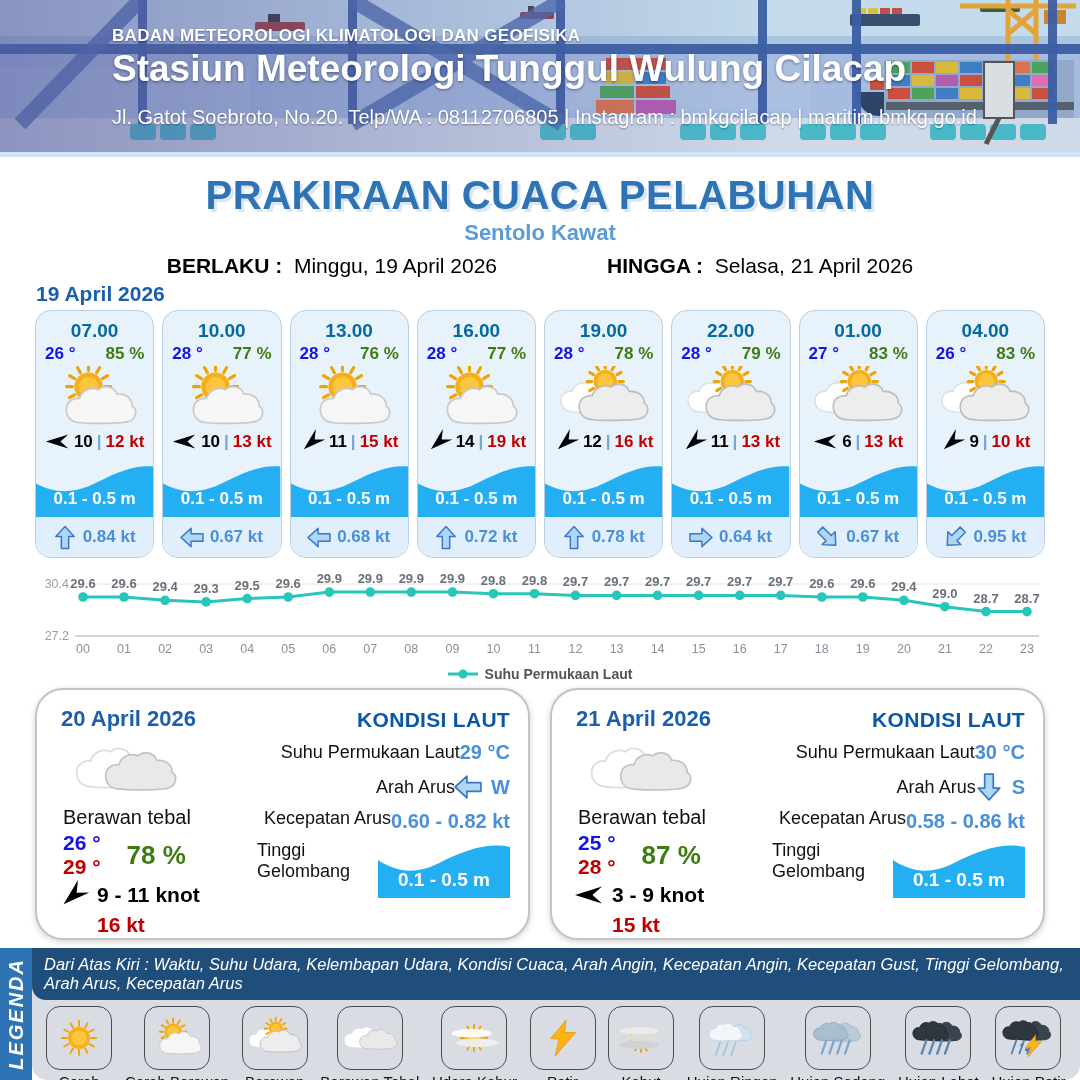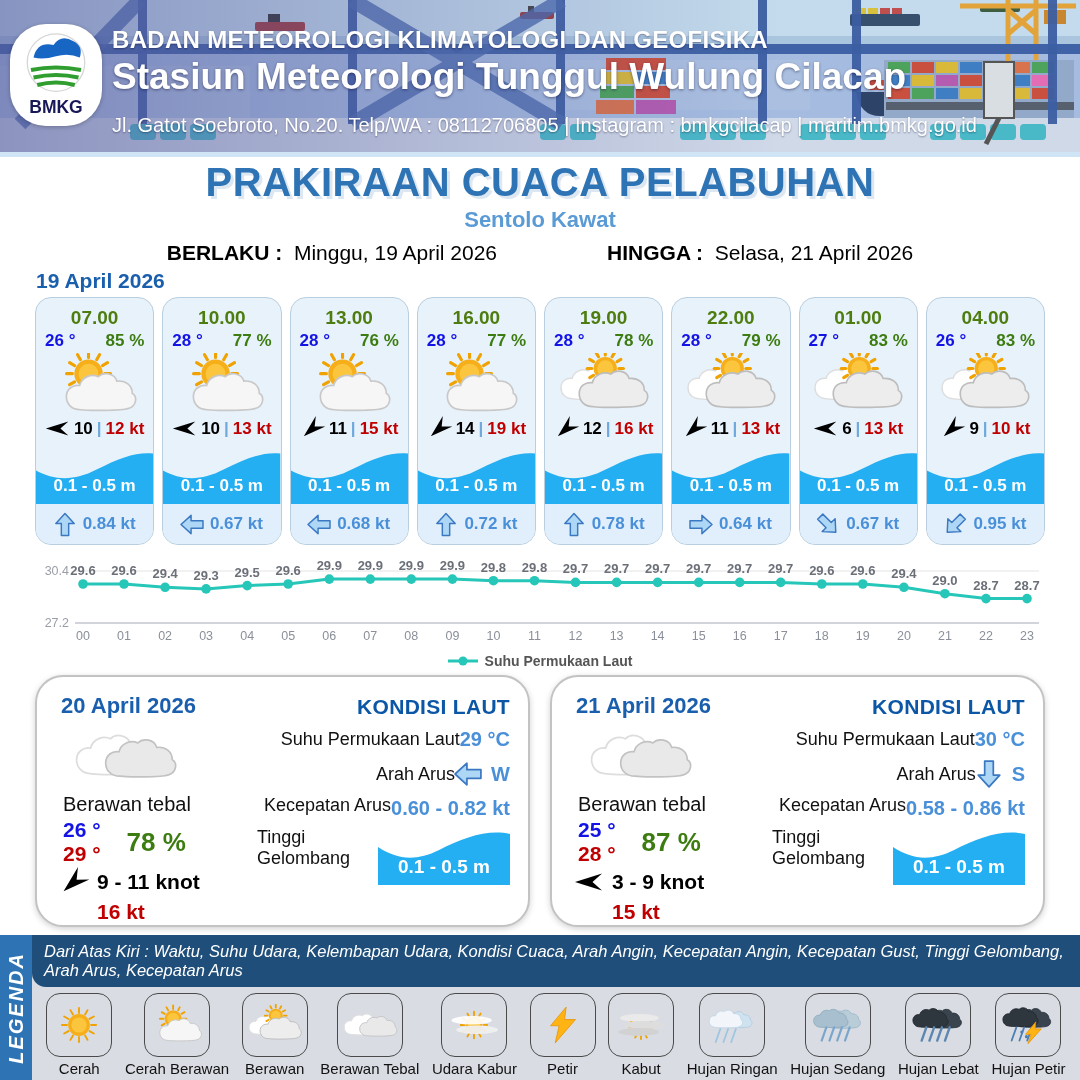--- a/index.html
+++ b/index.html
@@ -10,38 +10,38 @@
   }
   
   .header{position:relative;height:152px;flex:0 0 auto;overflow:hidden;}
   .header svg.illus{position:absolute;inset:0;width:100%;height:100%;}
   .logo-pill{
     position:absolute;left:10px;top:24px;width:92px;height:102px;background:#ffffff;
     border-radius:36px;display:flex;align-items:center;justify-content:center;
     box-shadow:0 1px 4px rgba(0,0,0,.25);
   }
   .header-text{position:absolute;left:112px;top:26px;color:#ffffff;}
-  .h-agency{font-size:24px;font-weight:bold;letter-spacing:.3px;text-shadow:0 1px 2px rgba(0,0,40,.4);}
+  .h-agency{font-size:17px;font-weight:bold;letter-spacing:.3px;text-shadow:0 1px 2px rgba(0,0,40,.4);}
   .h-station{font-size:37px;font-weight:bold;margin-top:2px;text-shadow:0 1px 3px rgba(0,0,40,.45);}
   .h-address{font-size:20px;margin-top:16px;text-shadow:0 1px 2px rgba(0,0,40,.4);}
   .header-divider{height:5px;background:#cfe4f5;flex:0 0 auto;}
   
-  .title-block{text-align:center;padding-top:3px;flex:0 0 auto;}
+  .title-block{text-align:center;padding-top:16px;flex:0 0 auto;}
   .main-title{font-size:40px;font-weight:bold;color:#2e74b5;letter-spacing:.5px;
     text-shadow:3px 3px 0 #dde7f2;}
   .sub-title{font-size:22px;font-weight:bold;color:#5b9bd5;margin-top:2px;}
   .validity{margin-top:8px;font-size:21px;color:#000;display:flex;justify-content:center;gap:110px;}
   .validity b{font-weight:bold;}
   
   .date-label{margin:4px 0 2px 36px;font-size:21px;font-weight:bold;color:#1a5fae;flex:0 0 auto;}
   
   .cards-row{width:1010px;margin:2px auto 0;display:flex;gap:8px;flex:0 0 auto;height:248px;}
   .card{flex:1;background:#e8f2fb;border:1px solid #b9cfdf;border-radius:16px;overflow:hidden;
     display:flex;flex-direction:column;position:relative;}
-  .c-time{text-align:center;font-size:19px;font-weight:bold;color:#4d7c0f;margin-top:9px;}
+  .c-time{text-align:center;font-size:19px;font-weight:bold;color:#0369a1;margin-top:9px;}
   .c-row{display:flex;justify-content:space-between;padding:2px 9px 0 9px;font-size:17px;font-weight:bold;}
   .c-temp{color:#1313e6;}
   .c-hum{color:#3c7c10;}
   .c-icon{height:66px;margin-top:2px;display:flex;align-items:center;justify-content:center;}
   .c-icon svg{width:96px;height:62px;}
   .c-wind{display:flex;align-items:center;justify-content:center;gap:4px;height:28px;font-size:17px;font-weight:bold;}
   .c-warrow{width:25px;height:17px;display:inline-flex;}
   .c-warrow svg{width:100%;height:100%;}
   .c-wspd{color:#000;}
   .c-sep{color:#6fa8dc;font-weight:bold;}
@@ -89,21 +89,21 @@
   .wave-badge{position:relative;width:160px;height:58px;align-self:flex-end;margin-top:0px;}
   .wave-badge svg{position:absolute;inset:0;width:100%;height:100%;}
   .wave-badge path{fill:#24aff2;}
   .wave-badge span{position:absolute;left:0;right:0;bottom:7px;text-align:center;color:#fff;
     font-size:19px;font-weight:bold;}
   
   .legend-section{flex:1;min-height:126px;display:flex;margin-top:8px;}
   .legend-ribbon{width:32px;background:#2e74b5;display:flex;align-items:center;justify-content:center;}
   .legend-ribbon span{writing-mode:vertical-rl;transform:rotate(180deg);color:#fff;
     font-size:20px;font-weight:bold;font-style:italic;letter-spacing:2px;}
-  .legend-main{flex:1;display:flex;flex-direction:column;background:#d9dde3;}
+  .legend-main{flex:1;display:flex;flex-direction:column;background:#d9dde3;border-radius:15px;}
   .legend-infobar{background:#1e4e79;color:#fff;font-style:italic;font-size:16.5px;
     padding:7px 10px 7px 12px;border-radius:0 0 0 14px;}
   .legend-items{flex:1;display:flex;align-items:stretch;justify-content:space-around;padding:6px 8px 4px;}
   .lg-item{display:flex;flex-direction:column;align-items:center;justify-content:space-between;}
   .lg-box{width:64px;height:62px;border:1.6px solid #4a4a4a;border-radius:14px;
     display:flex;align-items:center;justify-content:center;}
   .lg-box svg{width:56px;height:42px;}
   .lg-label{font-size:15px;color:#111;margin-top:3px;white-space:nowrap;}
 </style>
 </head>
@@ -241,32 +241,20 @@
       </g>
       <g stroke="#4a6cae" stroke-width="15" opacity="0.8">
         <line x1="352" y1="0" x2="562" y2="124"></line>
           <line x1="562" y1="0" x2="352" y2="124"></line>
         <line x1="140" y1="0" x2="20" y2="124"></line>
       </g>
     </g>
     <rect width="780" height="152" fill="url(#fadeL)"></rect>
   </svg>
 
-  <div class="logo-pill">
-    <svg viewBox="0 0 60 72" width="76" height="90">
-      <circle cx="30" cy="26" r="23" fill="#ffffff" stroke="#d5d5d5" stroke-width="1"></circle>
-      <path d="M12,22 Q15,9 28,12 Q34,3 44,9 Q52,13 49,22 Q40,18 30,21 Q20,24 12,22 Z" fill="#1866c4"></path>
-      <g stroke="#2f9e2f" stroke-width="3.2" fill="none">
-        <path d="M10,32 Q30,28 50,32"></path>
-        <path d="M12,38 Q30,34 48,38"></path>
-        <path d="M15,44 Q30,40 45,44"></path>
-deri   </g>
-      <text x="30" y="66" text-anchor="middle" font-size="14" font-weight="bold" fill="#181858">BMKG</text>
-    </svg>
-  </div>
 
   <div class="header-text">
     <div class="h-agency">BADAN METEOROLOGI KLIMATOLOGI DAN GEOFISIKA</div>
     <div class="h-station">Stasiun Meteorologi Tunggul Wulung Cilacap</div>
     <div class="h-address">Jl. Gatot Soebroto, No.20. Telp/WA : 08112706805 | Instagram : bmkgcilacap | maritim.bmkg.go.id</div>
   </div>
 </div>
 <div class="header-divider"></div>
 
 <div class="title-block">

